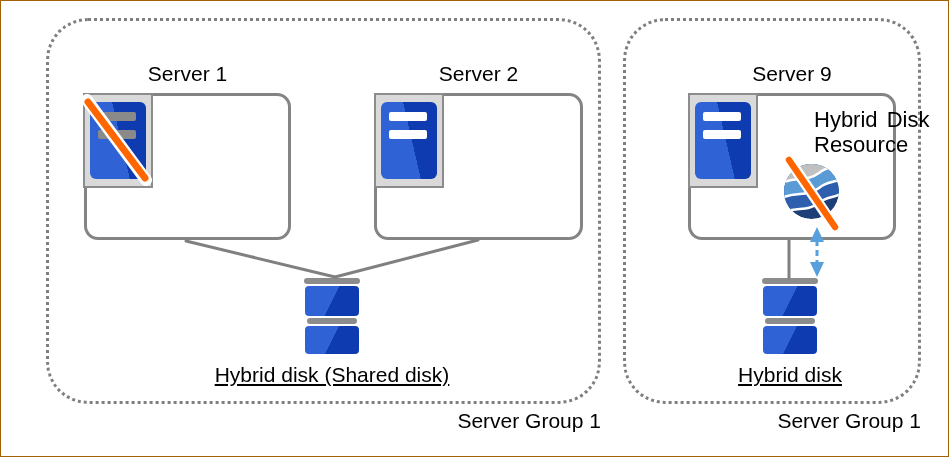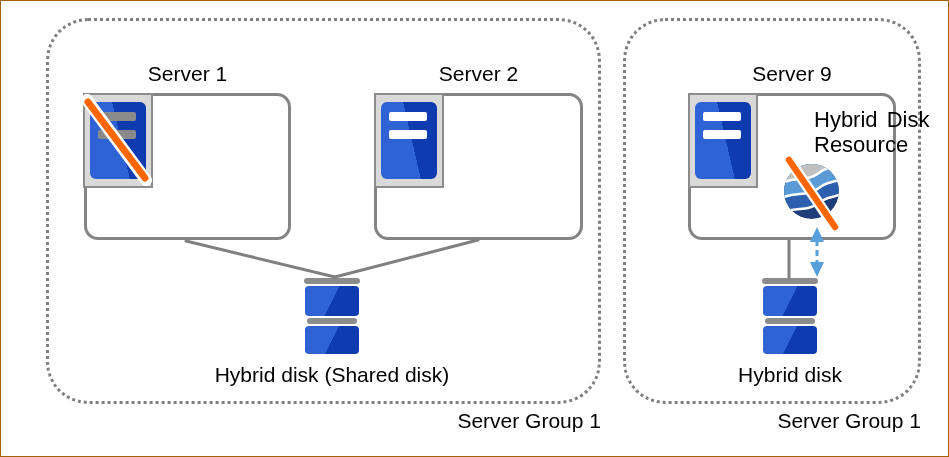--- a/index.html
+++ b/index.html
@@ -30,21 +30,21 @@
   .server-bar { position:absolute; left:8px; width:38px; height:9px; border-radius:2px; }
   .bar-top { top:10px; } .bar-bottom { top:28px; }
   .bar-white { background:#ffffff; } .bar-gray { background:#8a8a8a; }
   .disk { position:absolute; width:56px; height:76px; }
   .disk-cap { position:absolute; left:0; top:0; width:56px; height:6px; border-radius:3px; background:#8c8c8c; }
   .disk-mid { position:absolute; left:3px; top:40px; width:50px; height:6px; border-radius:3px; background:#8c8c8c; }
   .disk-blue { position:absolute; left:1px; width:54px; border-radius:4px;
     background:linear-gradient(117deg, #2f62d4 50%, #0e3bb0 50%); }
   .disk-blue.b1 { top:8px; height:30px; }
   .disk-blue.b2 { top:48px; height:28px; }
-  .disk-label { position:absolute; text-align:center; font-size:21px; line-height:22px; white-space:nowrap; }
+  .disk-label { position:absolute; text-align:center; font-size:21px; line-height:22px; white-space:nowrap;text-decoration:underline; }
   .resource-label {
     position:absolute; left:772px; top:106px; width:122px;
     font-size:22px; line-height:25px; word-spacing:3px;margin-left:41px;
   }
   .group-label { position:absolute; text-align:right; font-size:21px; line-height:24px; white-space:nowrap; }
   .overlay { position:absolute; left:0; top:0; width:949px; height:457px; pointer-events:none; }
 </style>
 </head>
 <body>
 

